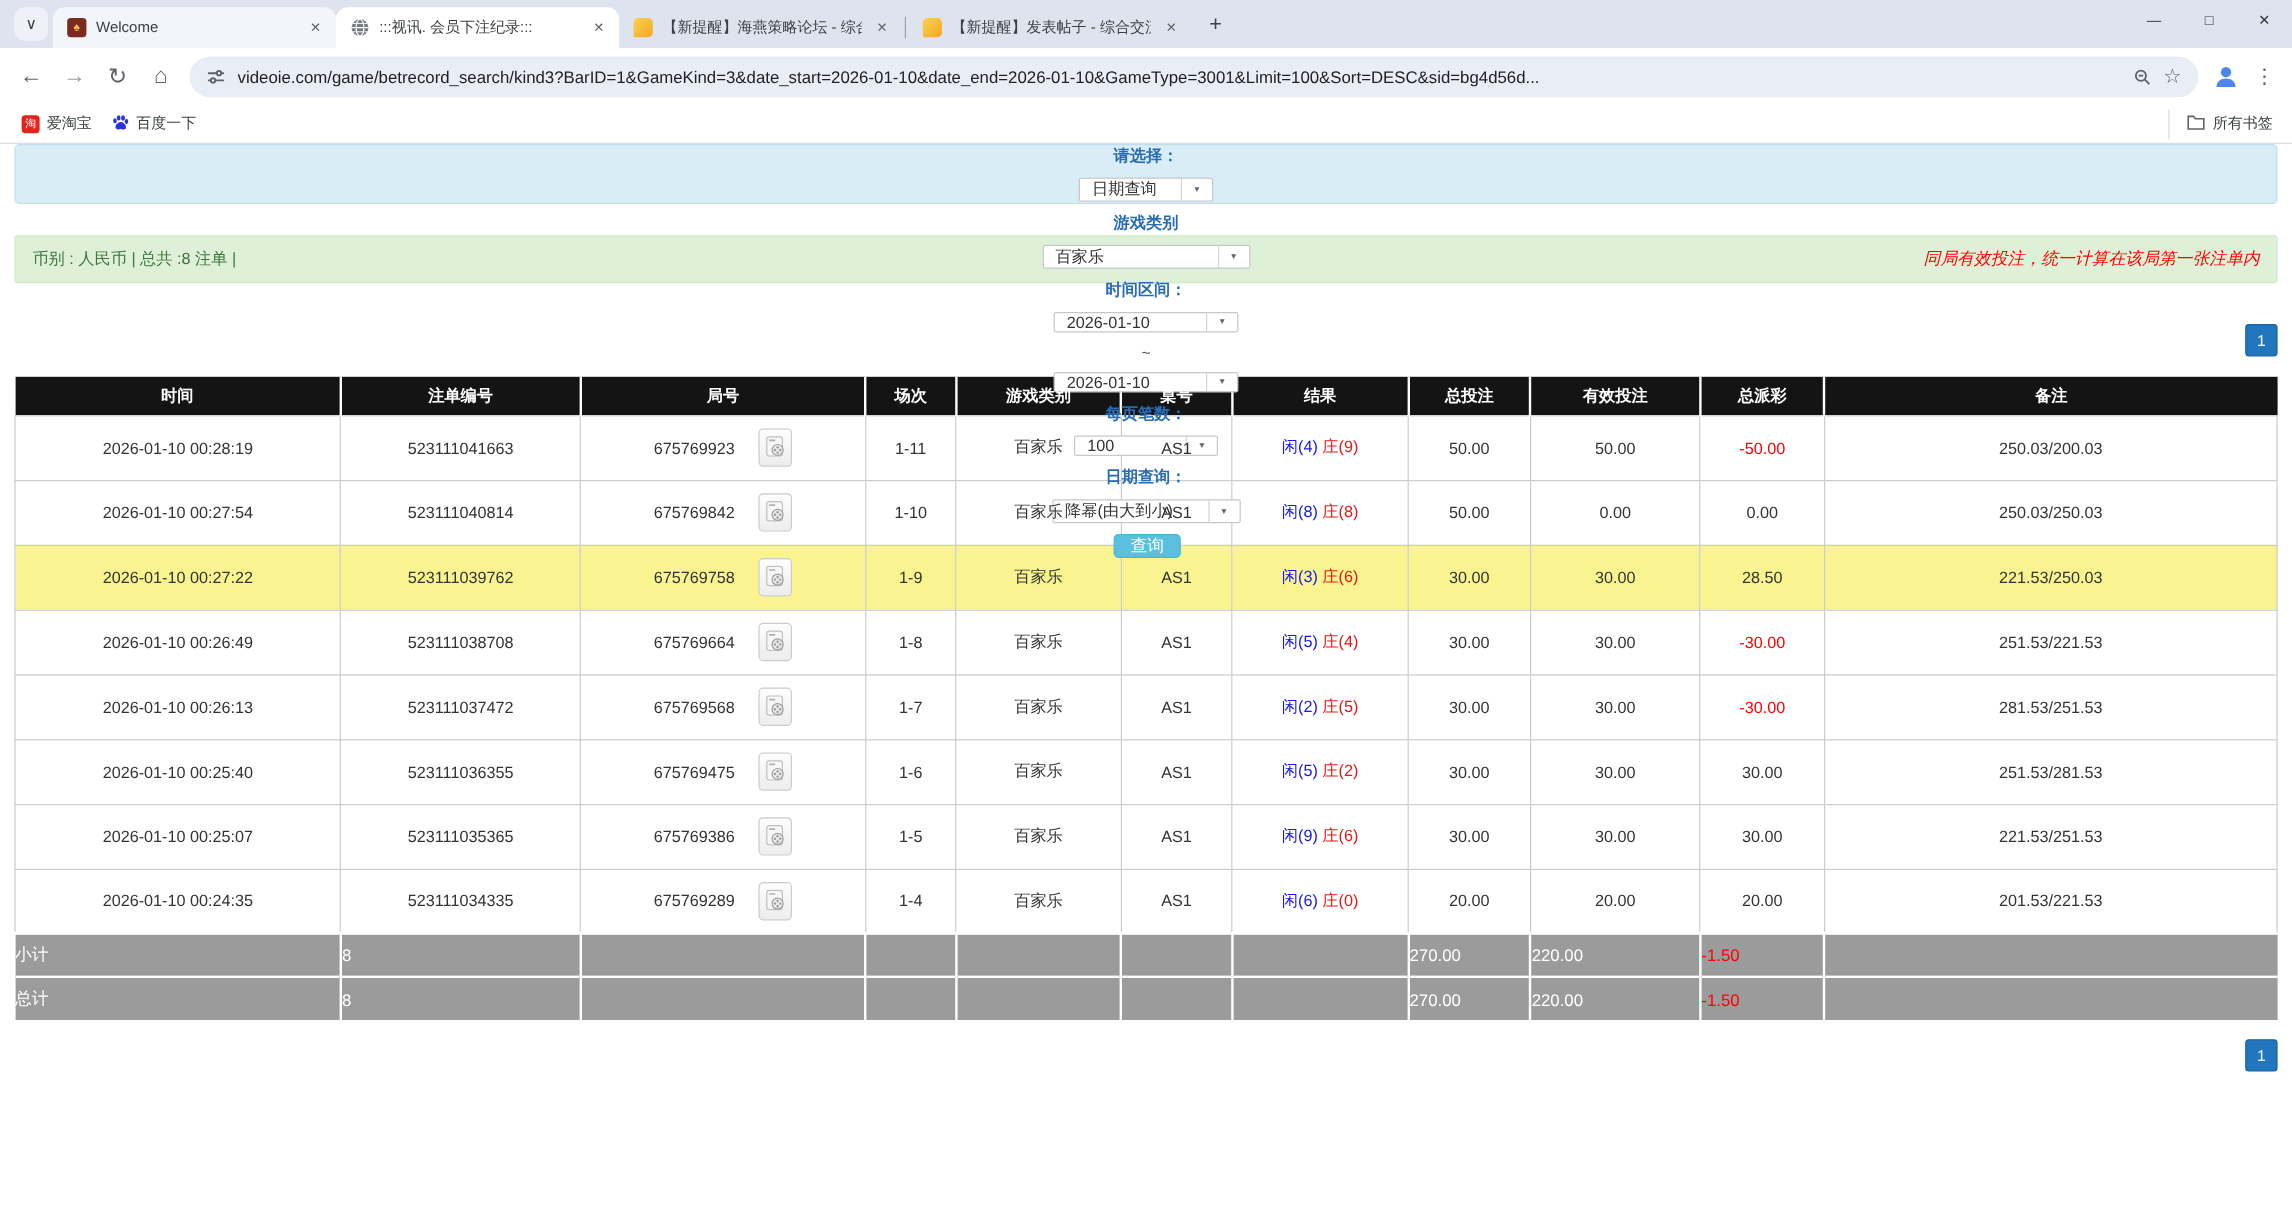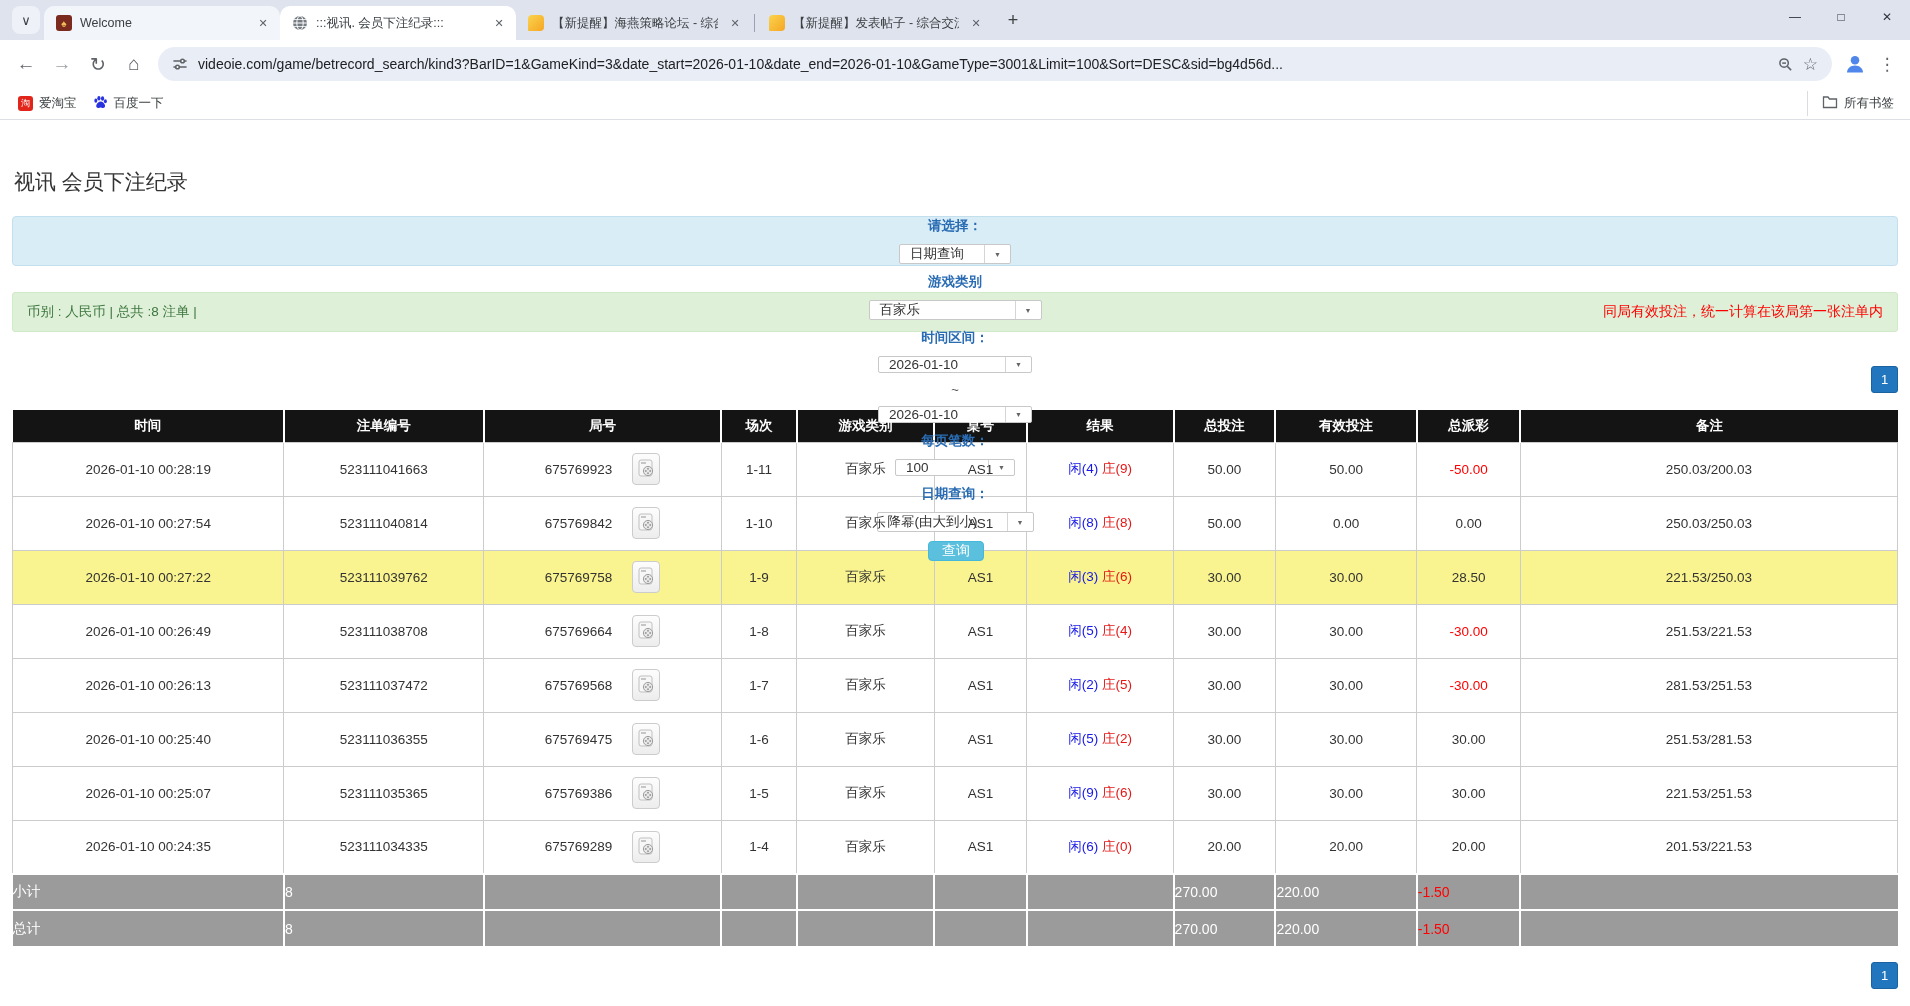--- a/index.html
+++ b/index.html
@@ -103,21 +103,21 @@
   .search-btn {
     height: 32px; padding: 0 13px; background: #5bc0de; border: 1px solid #46b8da; border-radius: 4px;
     color: #fff; font-size: 14px; cursor: pointer; margin-left: 2px;
   }
 
   .info-bar {
     margin-top: 26px; height: 40px; background: #dff0d8; border: 1px solid #d0e9c6; border-radius: 3px;
     display: flex; align-items: center; justify-content: space-between; padding: 0 14px;
   }
   .info-left { color: #3c763d; font-size: 13.5px; }
-  .info-right { color: #ff0000; font-size: 14px; }
+  .info-right { color: #ff0000; font-size: 14px; font-style: italic; }
 
   .pager-row { margin-top: 34px; display: flex; justify-content: flex-end; }
   .pager-row.bottom { margin-top: 16px; }
   .page-btn {
     min-width: 27px; height: 27px; background: #2176bd; border: 1px solid #1b63a0; border-radius: 3px;
     color: #fff; font-size: 13px; display: flex; align-items: center; justify-content: center; cursor: pointer;
   }
 
   table.bet-table { width: 100%; border-collapse: collapse; margin-top: 17px; table-layout: fixed; }
   .bet-table thead th {
@@ -256,21 +256,20 @@
       <svg width="16" height="14" viewBox="0 0 16 14" fill="none" stroke="#5f6368" stroke-width="1.3">
           <path d="M1.5 2h4.5l1.5 2h7v8.5h-13z"></path>
         </svg>
     </span>
     <span>所有书签</span>
   </div>
 </div>
 
 <div class="page">
 
-  <div class="page-title">视讯 会员下注纪录</div>
 
   <div class="filter-panel">
     <span class="f-label">请选择：</span>
     <div class="sel w-sel1">
       <span class="sel-val">日期查询</span>
       <span class="sel-arrow">▼</span>
     </div>
 
     <span class="f-label">游戏类别</span>
     <div class="sel w-sel2">

